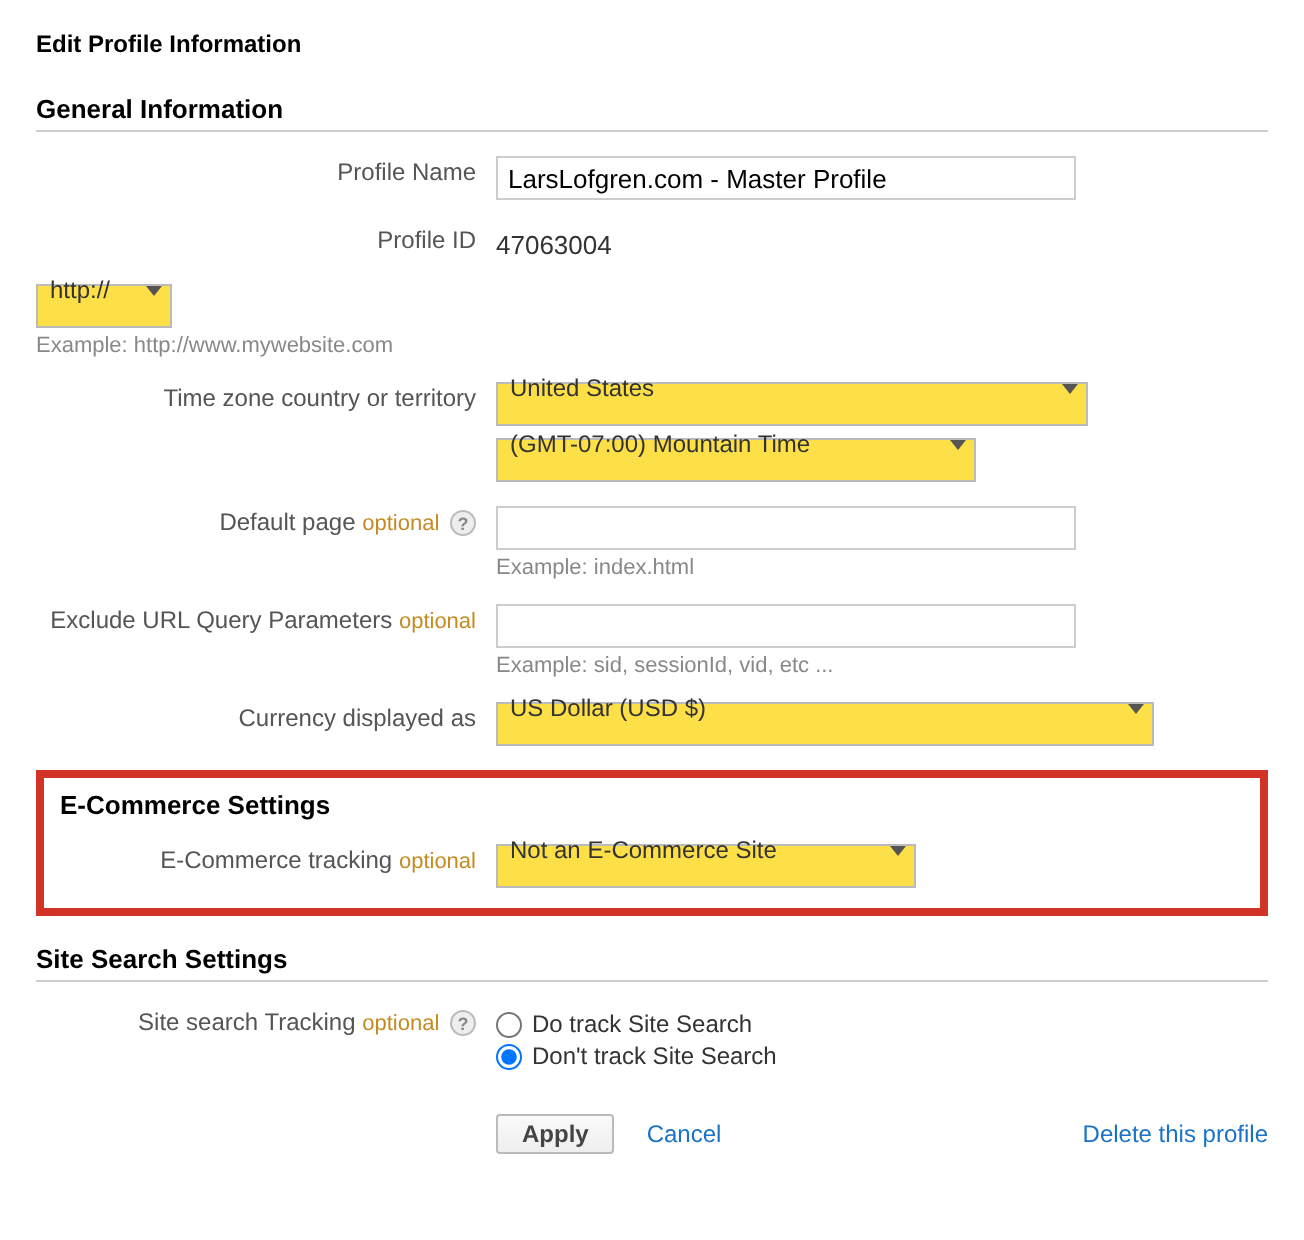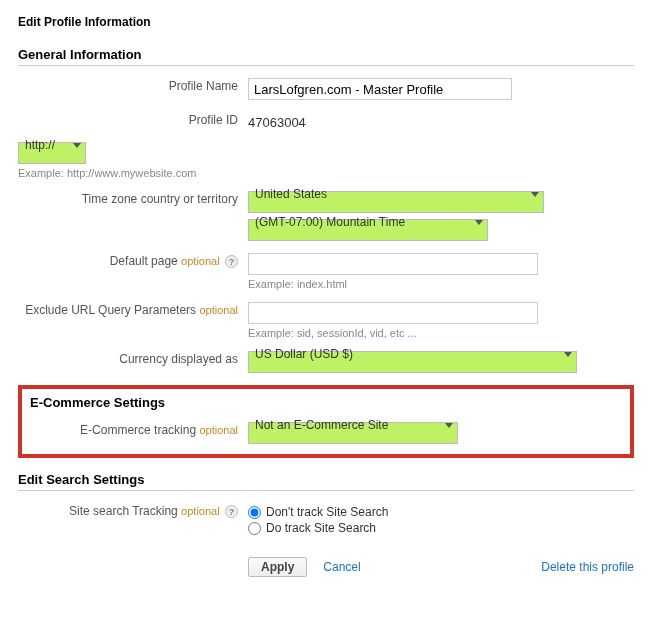--- a/index.html
+++ b/index.html
@@ -61,34 +61,34 @@
     font-weight: bold;
     vertical-align: middle;
     margin-left: 2px;
   }
   input[type="text"] {
     border: 1px solid #ccc;
     padding: 3px 5px;
     font-size: 13px;
     height: 22px;
   }
-  .input-wide { width: 264px; }
+  .input-wide { width: 290px; }
   .input-mid  { width: 290px; }
   .input-url  { width: 220px; }
   .example {
     font-size: 11px;
     color: #888;
     margin-top: 3px;
   }
   .select {
     display: inline-flex;
     align-items: center;
     justify-content: space-between;
     border: 1px solid #bbb;
-    background: #bef264;
+    background: #fde047;
     height: 22px;
     padding: 0 4px 16px 6px;
     font-size: 12px;
     color: #333;
     vertical-align: top;
   }
   .select .caret {
     width: 0; height: 0;
     border-left: 4px solid transparent;
     border-right: 4px solid transparent;
@@ -223,35 +223,35 @@
     </div>
     <div class="value-col">
       <span class="select w-ecom">
         <span>Not an E-Commerce Site</span>
         <span class="caret"></span>
       </span>
     </div>
   </div>
 </div>
 
-<h2 class="section-title">Edit Search Settings</h2>
+<h2 class="section-title">Site Search Settings</h2>
 <div class="row">
   <div class="label-col">
     <span>Site search Tracking</span>
     <span class="optional">optional</span>
     <span class="help-icon">?</span>
   </div>
   <div class="value-col">
     <label class="radio-row">
+      <input type="radio" name="ss" style="">
+      <span>Do track Site Search</span>
+    </label>
+    <label class="radio-row">
       <input type="radio" name="ss" checked="" style="">
       <span>Don't track Site Search</span>
-    </label>
-    <label class="radio-row">
-      <input type="radio" name="ss" style="">
-      <span>Do track Site Search</span>
     </label>
   </div>
 </div>
 
 <div class="actions-row">
   <div style="width:230px;"></div>
   <span class="btn-apply">Apply</span>
   <span class="link" style="margin-left:16px;text-align:right;">Cancel</span>
   <span style="flex:1"></span>
   <span class="link">Delete this profile</span>

